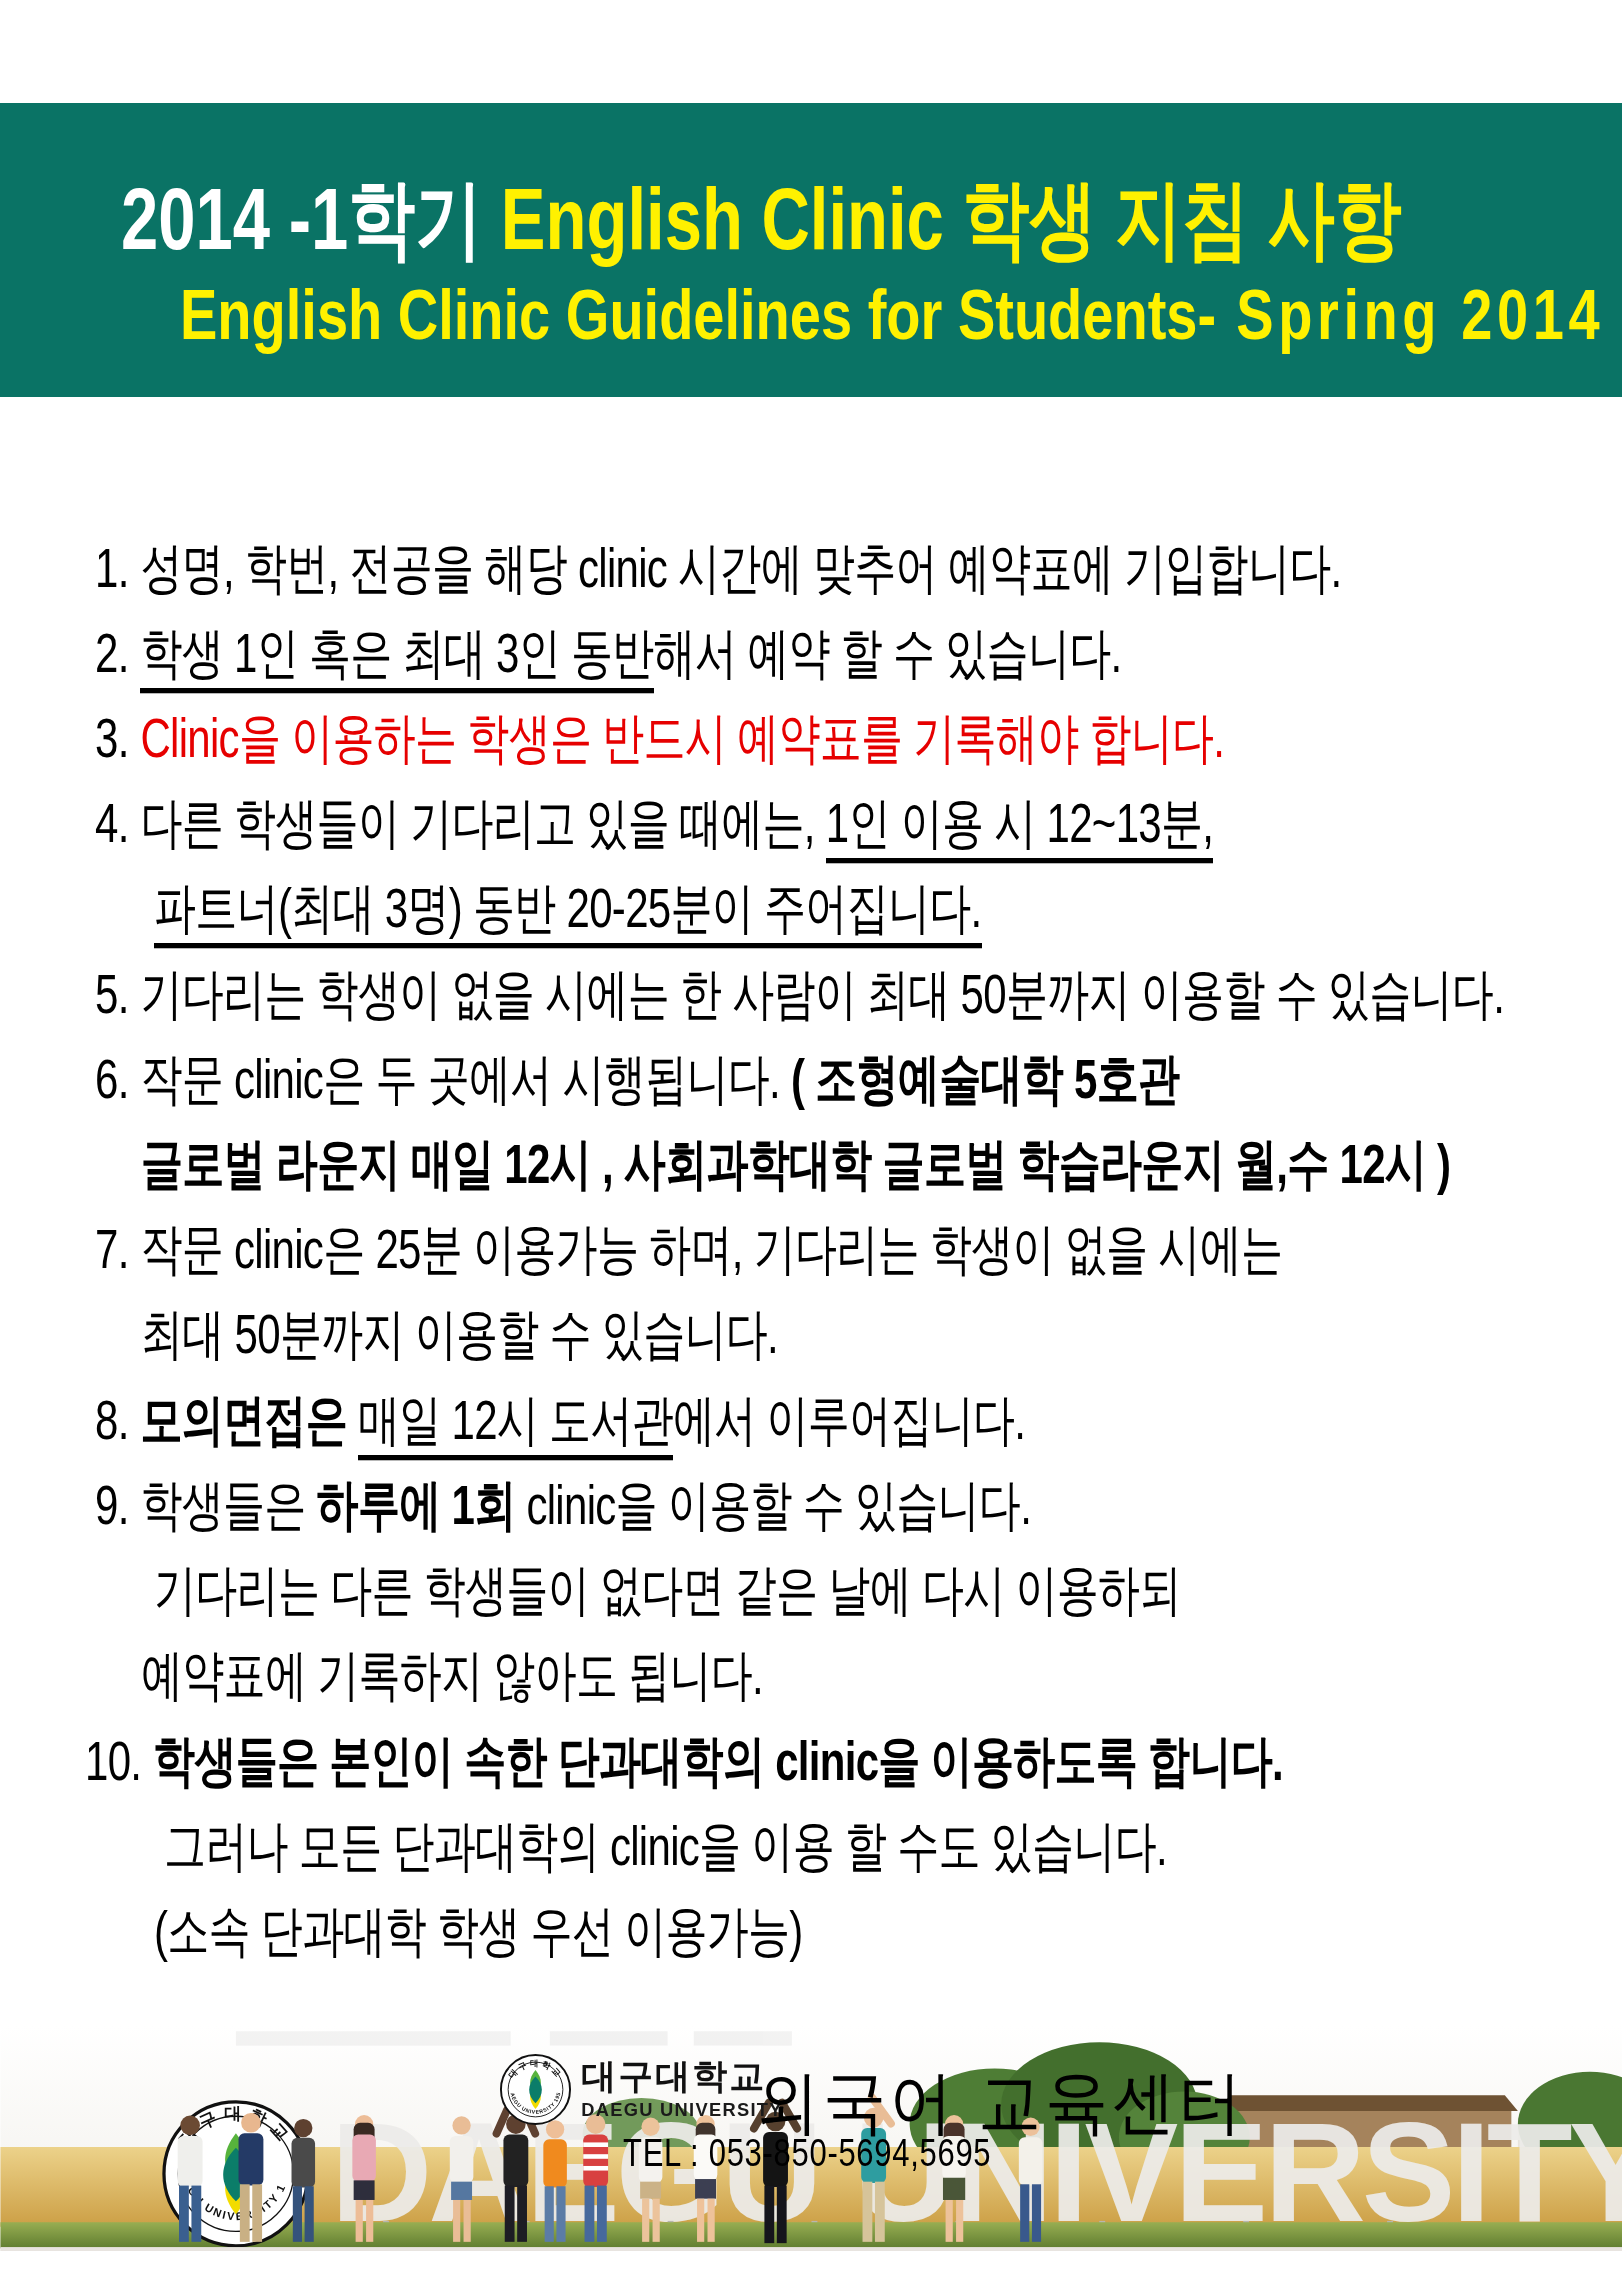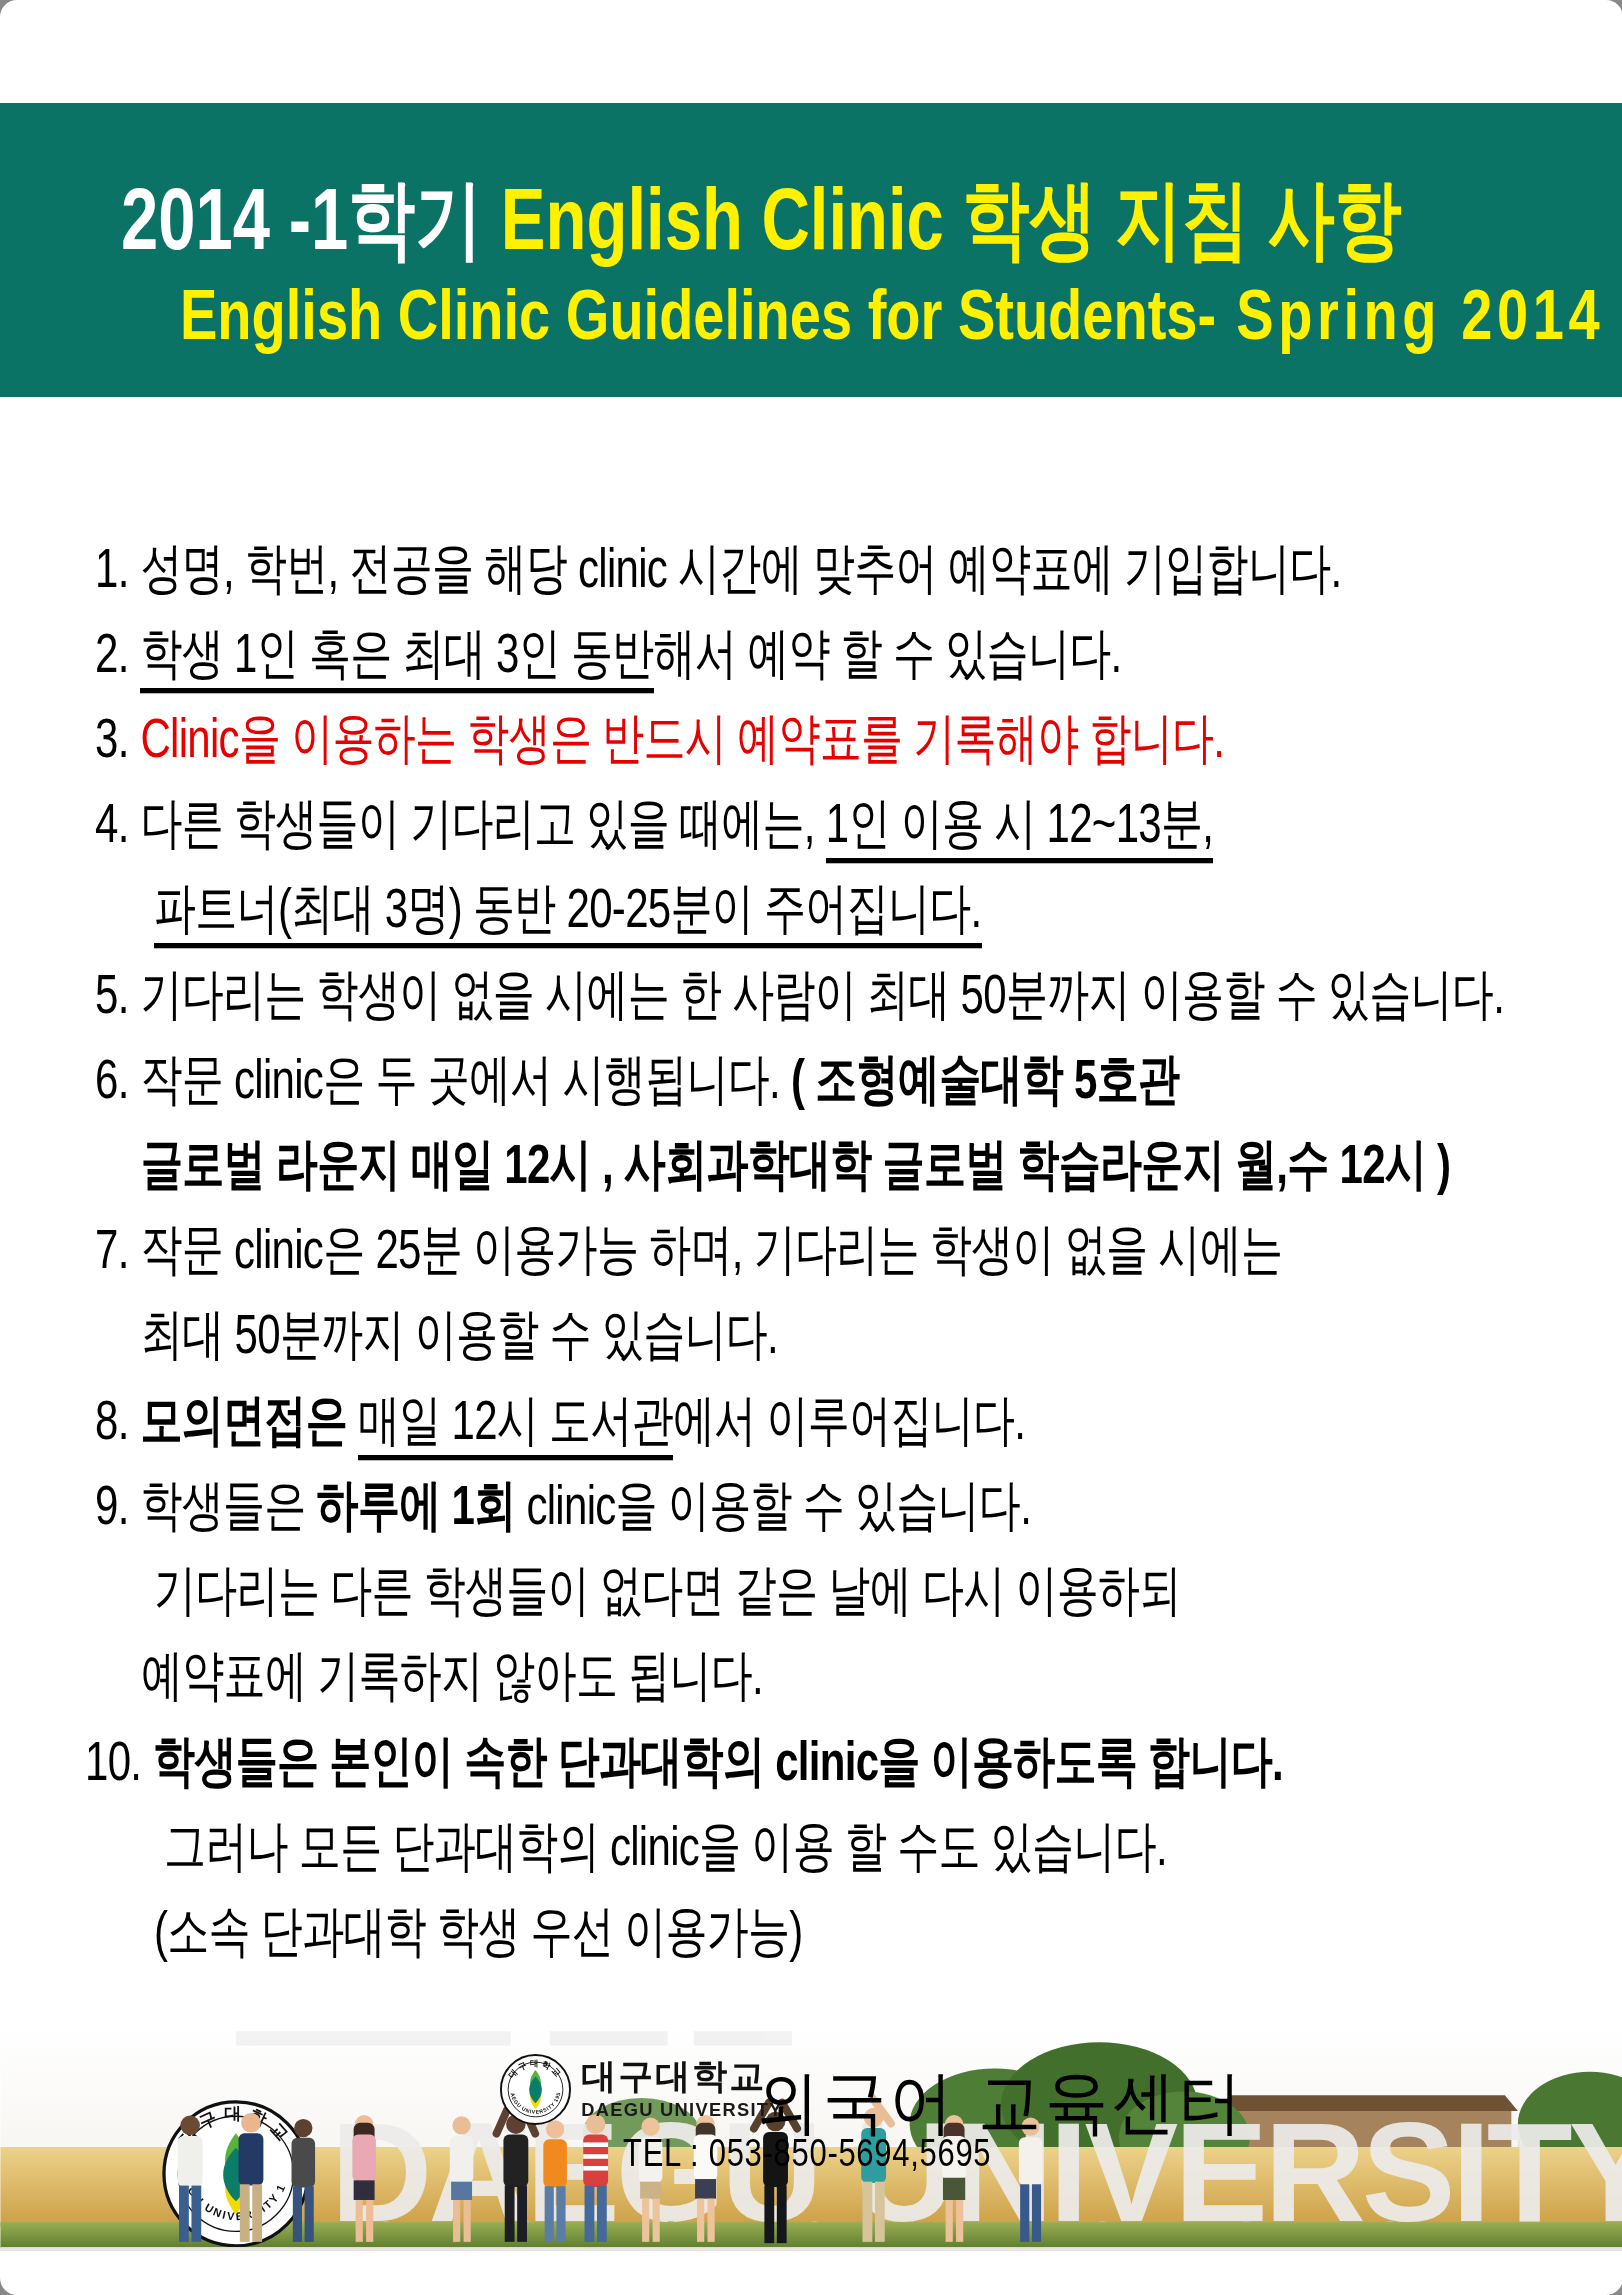--- a/index.html
+++ b/index.html
@@ -1,17 +1,17 @@
 <!DOCTYPE html>
 <html style="font-size:10.5px"><head>
 <meta charset="utf-8">
 <style>
   html,body{margin:0;padding:0;background:#888;}
   .page{position:relative;width:1623px;height:2295px;background:#ffffff;overflow:hidden;
-        font-family:"Liberation Sans",sans-serif;color:#000;border-radius:17px;}
+        font-family:"Liberation Sans",sans-serif;color:#000;}
   
   .banner{position:absolute;left:0;top:103px;width:1623px;height:294px;background:#0a7365;}
   .title1{position:absolute;left:121px;top:58px;font-size:67px;font-weight:bold;white-space:nowrap;
           transform:scaleY(1.3);transform-origin:0 0;letter-spacing:0;}
   .title2{position:absolute;left:180px;top:171px;font-size:56px;font-weight:bold;white-space:nowrap;
           transform:scaleY(1.25);transform-origin:0 0;color:#fff100;}
   .t-white{color:#ffffff;}
   .t-yellow{color:#fff100;}
   .sp2014{letter-spacing:4.6px;}
   

